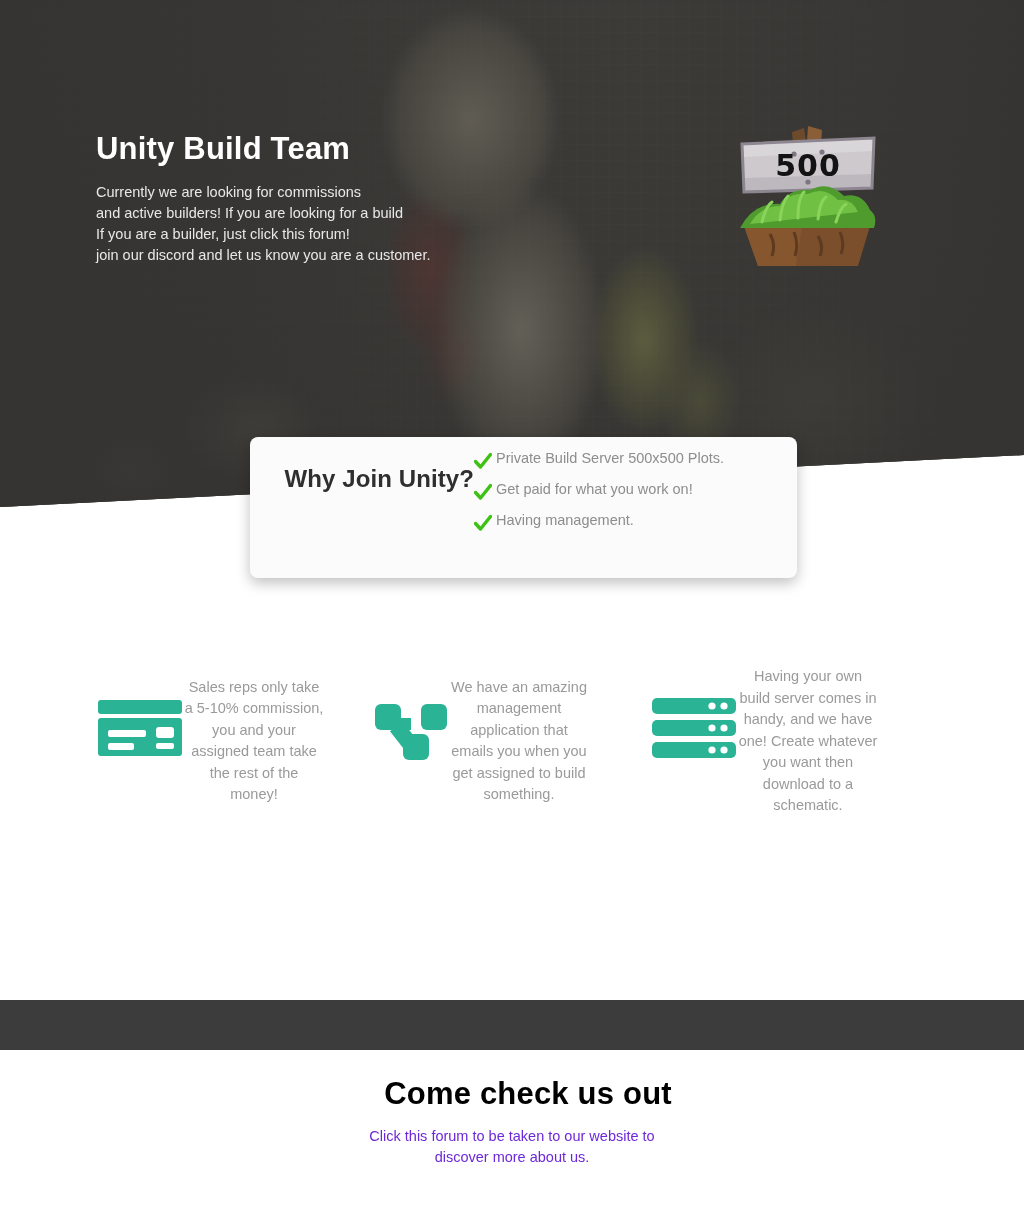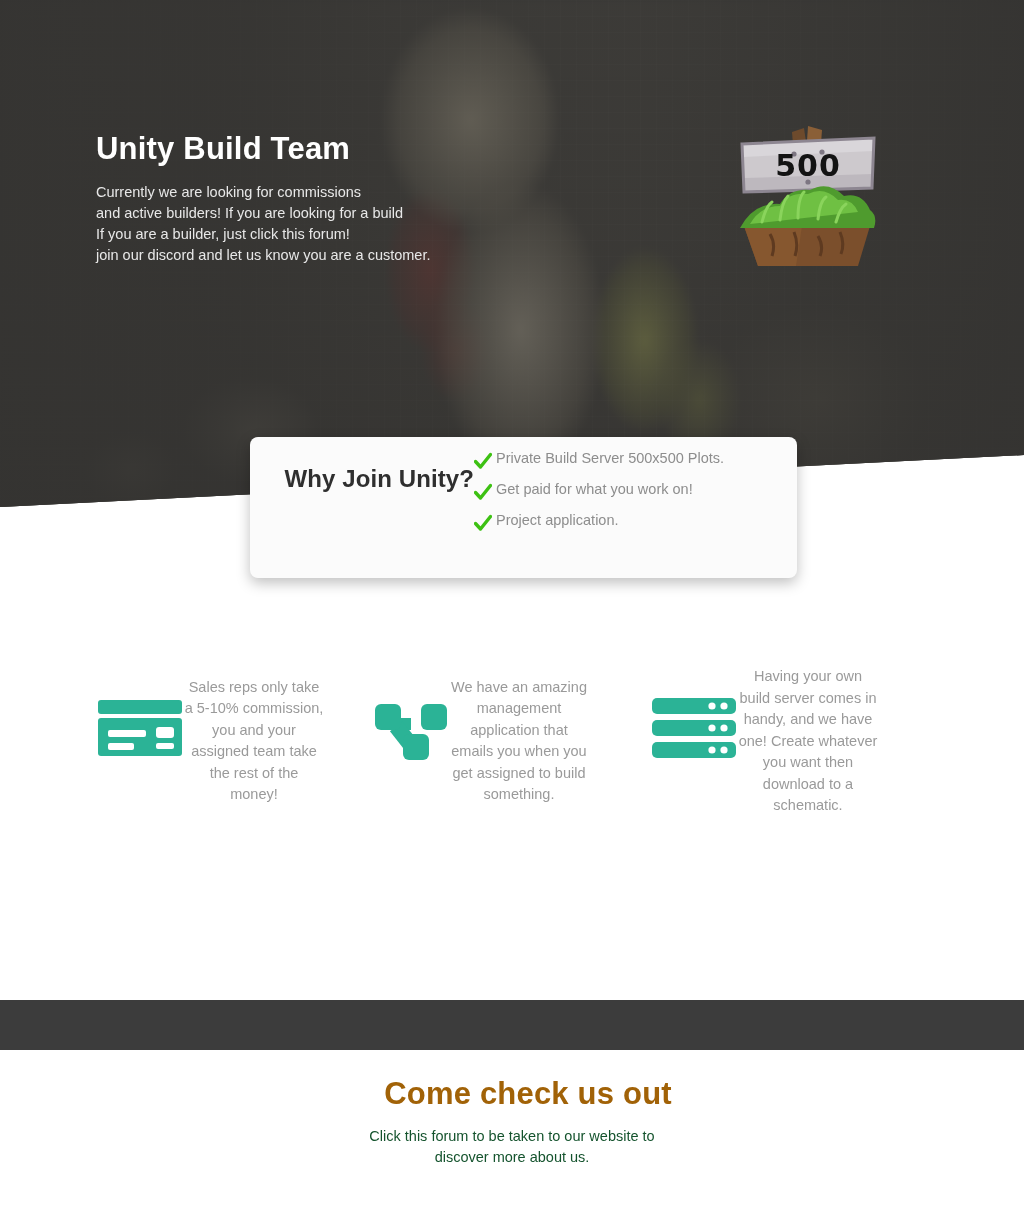--- a/index.html
+++ b/index.html
@@ -197,29 +197,29 @@
   .footer {
     position: absolute;
     left: 0;
     top: 1076px;
     width: 1024px;
     text-align: center;
   }
   .footer-title {
     font-size: 31px;
     font-weight: bold;
-    color: #a16207;
+    color: #000000;
     letter-spacing: .2px;
     padding-left: 32px;
   }
   .footer-sub {
     margin-top: 14px;
     font-size: 14.5px;
     line-height: 21px;
-    color: #14532d;
+    color: #6d28d9;
   }
   .footer-sub div { }
 </style>
 </head>
 <body>
 
 <div class="page">
 
   <section class="hero">
     <div class="hero-photo"></div>
@@ -293,21 +293,21 @@
           </svg>
         </span>
         <span class="why-text">Get paid for what you work on!</span>
       </li>
       <li class="why-item">
         <span class="check-icon">
           <svg width="18" height="20" viewBox="0 0 18 20" xmlns="http://www.w3.org/2000/svg">
             <path d="M1.5 9.5 L6.5 15 L16.5 2.5" stroke="#3dc113" stroke-width="3.4" fill="none" stroke-linecap="round" stroke-linejoin="round"></path>
           </svg>
         </span>
-        <span class="why-text">Project application.</span>
+        <span class="why-text">Having management.</span>
       </li>
     </ul>
   </div>
 
   <div class="columns">
 
     <div class="col">
       <div class="col-icon">
         <svg width="88" height="60" viewBox="0 0 88 60" xmlns="http://www.w3.org/2000/svg">
           <rect x="2" y="2" width="84" height="14" rx="3" fill="#2bb396"></rect>

